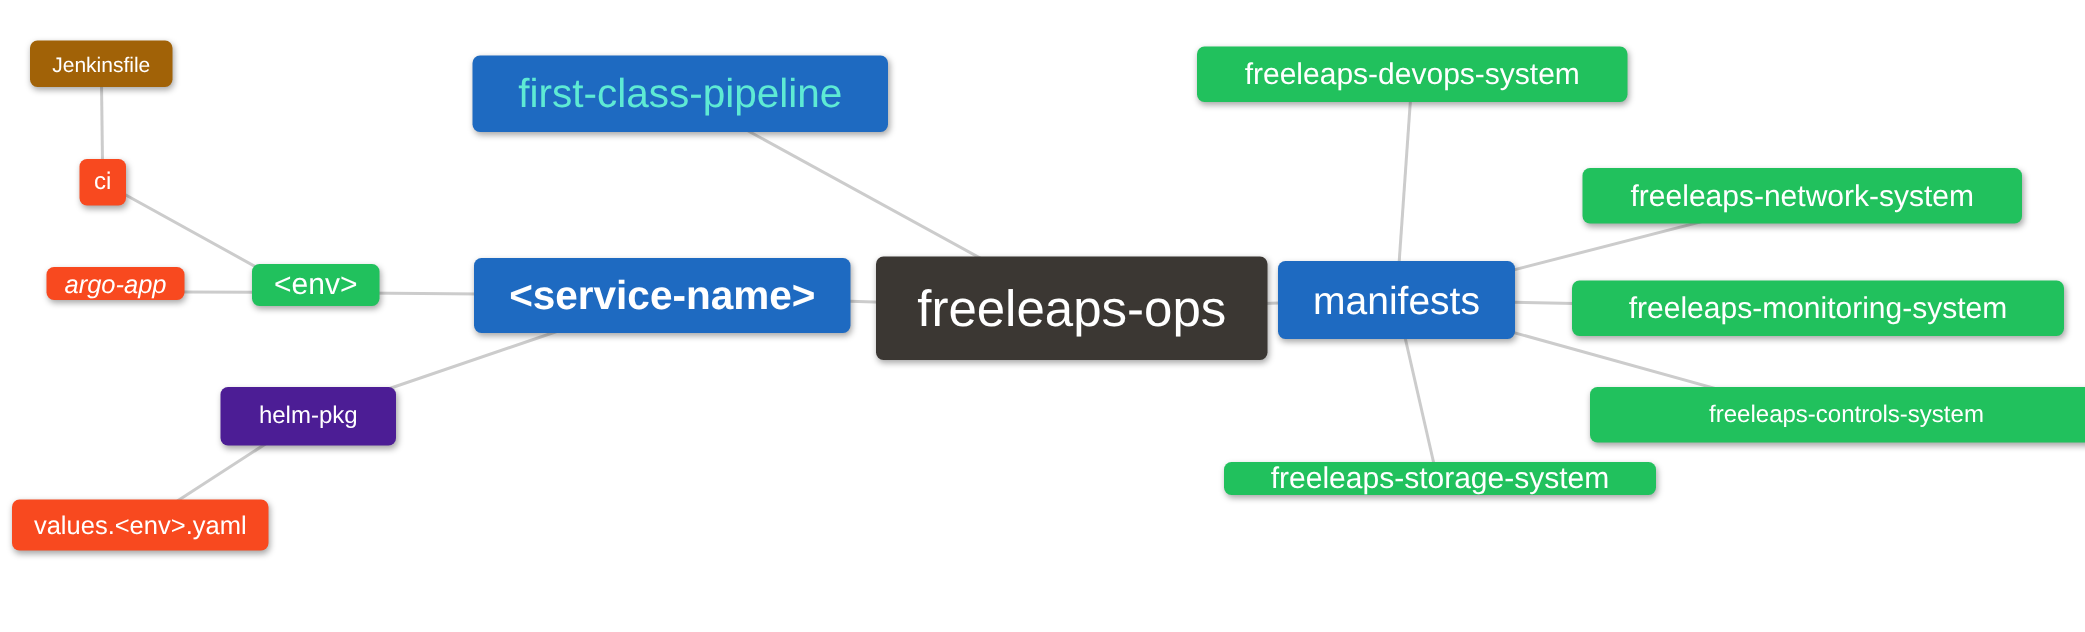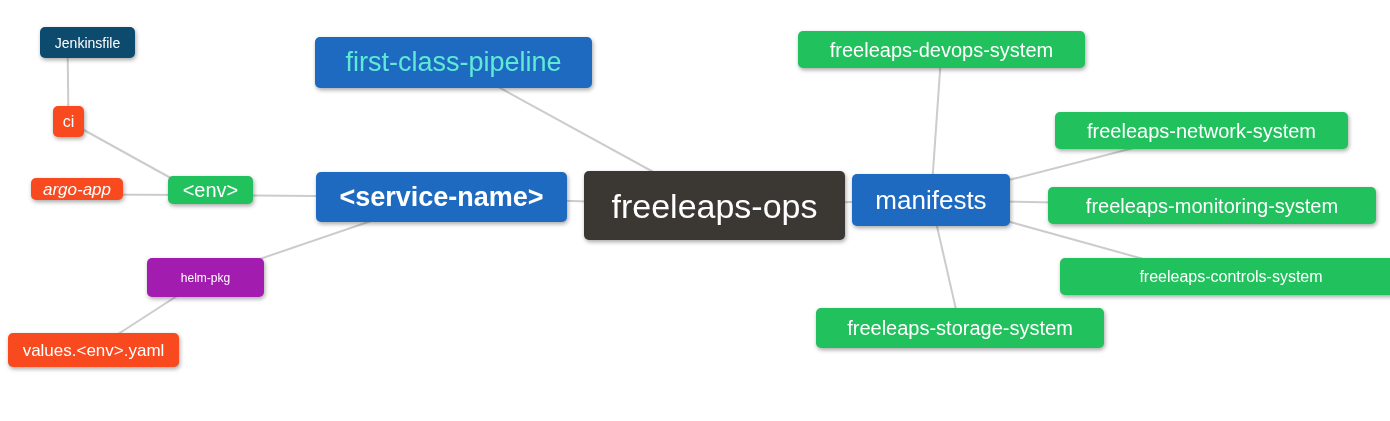--- a/index.html
+++ b/index.html
@@ -63,21 +63,21 @@
       <line x1="453.5" y1="62.5" x2="714.5" y2="205.5" stroke="#cccccc" stroke-width="2"></line>
       <line x1="441.5" y1="197" x2="714.5" y2="205.5" stroke="#cccccc" stroke-width="2"></line>
       <line x1="714.5" y1="205.5" x2="931" y2="200" stroke="#cccccc" stroke-width="2"></line>
       <line x1="931" y1="200" x2="941.5" y2="49.5" stroke="#cccccc" stroke-width="2"></line>
       <line x1="931" y1="200" x2="1201.5" y2="130.5" stroke="#cccccc" stroke-width="2"></line>
       <line x1="931" y1="200" x2="1212" y2="205.5" stroke="#cccccc" stroke-width="2"></line>
       <line x1="931" y1="200" x2="1206.5" y2="276.5" stroke="#cccccc" stroke-width="2"></line>
       <line x1="931" y1="200" x2="960" y2="327" stroke="#cccccc" stroke-width="2"></line>
     </svg>
   <div class="nodes">
-      <div class="node" style="left: 20px; top: 27px; width: 95px; height: 31px; font-size: 14px; background: #0c4a6e; color: rgb(255, 255, 255); margin-left: 20px;">
+      <div class="node" style="left: 20px; top: 27px; width: 95px; height: 31px; font-size: 14px; background: #a16207; color: rgb(255, 255, 255);">
         <span>Jenkinsfile</span>
       </div>
       <div class="node" style="left: 53px; top: 106px; width: 31px; height: 31px; font-size: 16px; background: rgb(248, 73, 31); color: rgb(255, 255, 255);">
         <span>ci</span>
       </div>
       <div class="node" style="left: 31px; top: 178px; width: 92px; height: 22px; font-size: 17px; background: rgb(248, 73, 31); color: rgb(255, 255, 255); font-style: italic;">
         <span>argo-app</span>
       </div>
       <div class="node" style="left: 168px; top: 176px; width: 85px; height: 28px; font-size: 20px; background: rgb(33, 193, 93); color: rgb(255, 255, 255);">
         <span>&lt;env&gt;</span>
@@ -99,23 +99,23 @@
       </div>
       <div class="node" style="left: 1055px; top: 112px; width: 293px; height: 37px; font-size: 20px; background: rgb(33, 193, 93); color: rgb(255, 255, 255);">
         <span>freeleaps-network-system</span>
       </div>
       <div class="node" style="left: 1048px; top: 187px; width: 328px; height: 37px; font-size: 20px; background: rgb(33, 193, 93); color: rgb(255, 255, 255);">
         <span>freeleaps-monitoring-system</span>
       </div>
       <div class="node" style="left: 1060px; top: 258px; width: 342px; height: 37px; font-size: 16px; background: rgb(33, 193, 93); color: rgb(255, 255, 255);">
         <span>freeleaps-controls-system</span>
       </div>
-      <div class="node" style="left: 816px; top: 308px; width: 288px; height: 40px; font-size: 20px; background: rgb(33, 193, 93); color: rgb(255, 255, 255);">
+      <div class="node" style="left: 816px; top: 308px; width: 288px; height: 22px; font-size: 20px; background: rgb(33, 193, 93); color: rgb(255, 255, 255);">
         <span>freeleaps-storage-system</span>
       </div>
-      <div class="node" style="left: 147px; top: 258px; width: 117px; height: 39px; font-size: 12px; background: #a21caf; color: rgb(255, 255, 255);">
+      <div class="node" style="left: 147px; top: 258px; width: 117px; height: 39px; font-size: 16px; background: #4c1d95; color: rgb(255, 255, 255);">
         <span>helm-pkg</span>
       </div>
       <div class="node" style="left: 8px; top: 333px; width: 171px; height: 34px; font-size: 17px; background: rgb(248, 73, 31); color: rgb(255, 255, 255);">
         <span>values.&lt;env&gt;.yaml</span>
       </div>
     </div>
 </div>
 
 </body></html>

